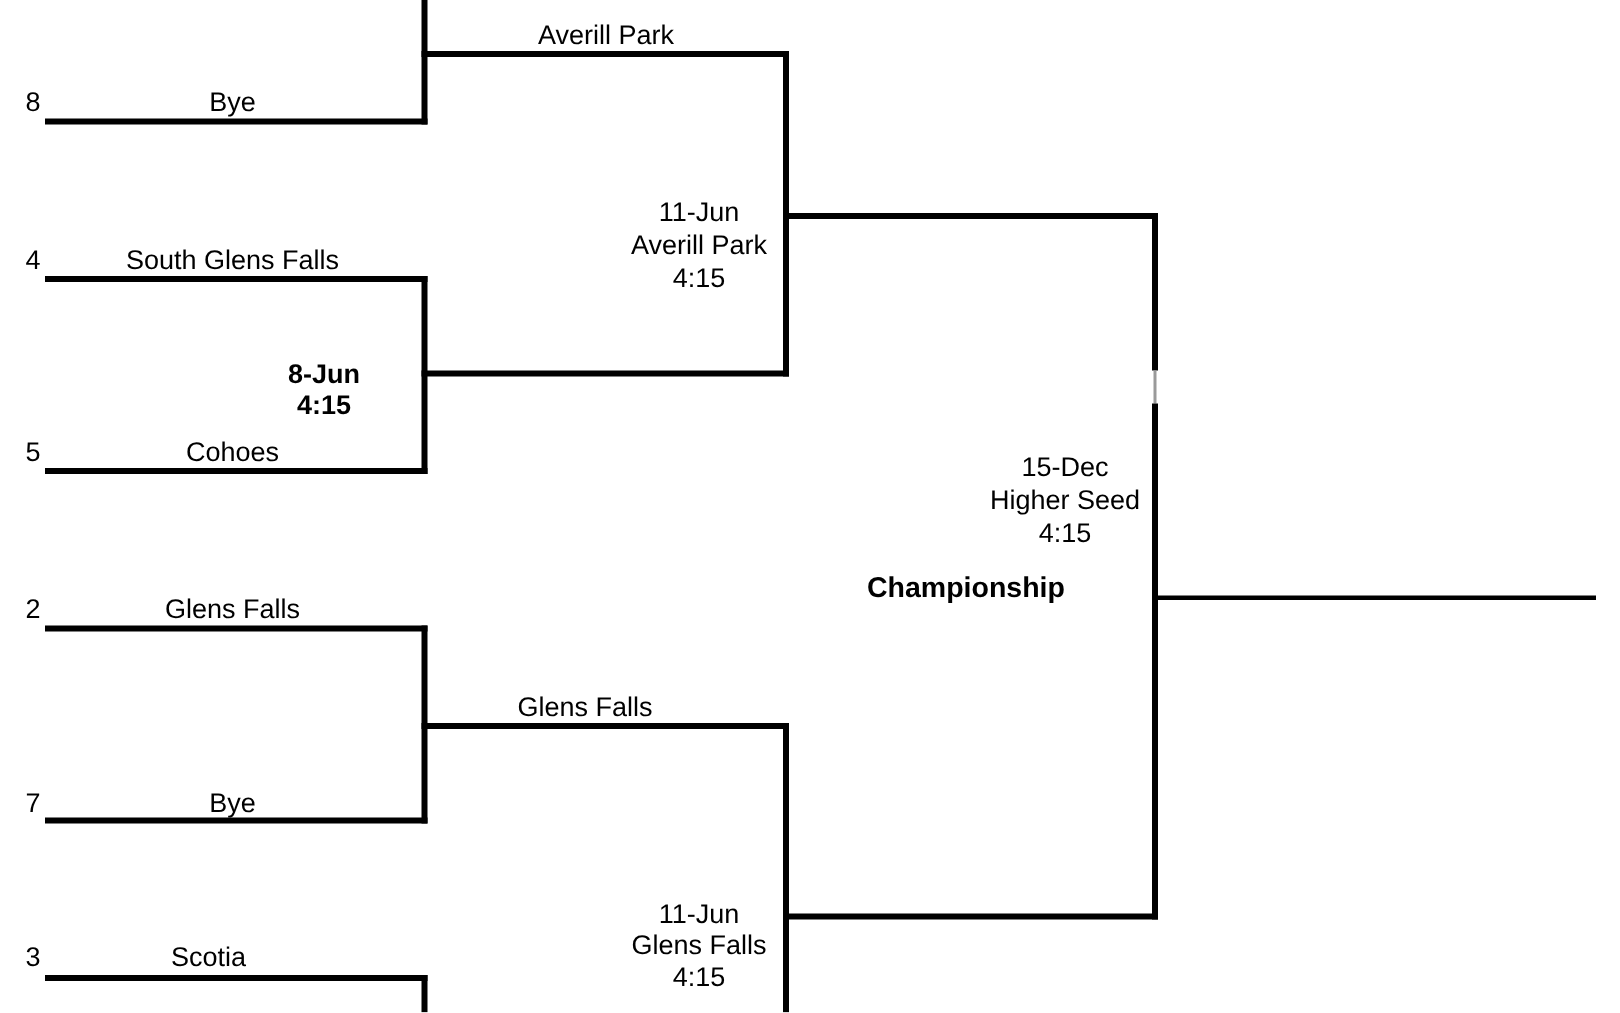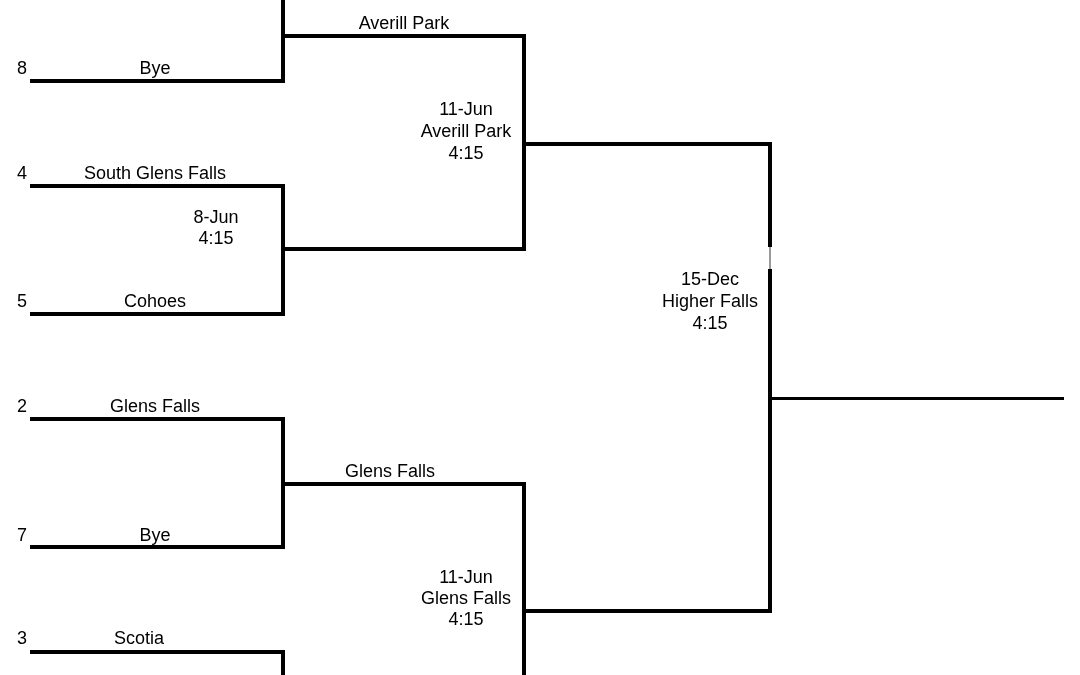--- a/index.html
+++ b/index.html
@@ -36,20 +36,21 @@
     font-size: 18px;
     line-height: 21px;
     text-align: center;
     white-space: nowrap;
   }
   .info {
     position: absolute;
     font-size: 18px;
     text-align: center;
     white-space: nowrap;
+    margin-top: 32px;
   }
   .lh21 { line-height: 21px; }
   .lh22 { line-height: 22px; }
   .champ-title {
     position: absolute;
     font-size: 19px;
     font-weight: bold;
     text-align: center;
     white-space: nowrap;
   }
@@ -93,37 +94,38 @@
   <div class="lbl" style="left:55px; top:58px;  width:200px;">Bye</div>
   <div class="lbl" style="left:55px; top:291px; width:200px;">Cohoes</div>
   <div class="lbl" style="left:55px; top:163px; width:200px;">South Glens Falls</div>
   <div class="lbl" style="left:55px; top:396px; width:200px;">Glens Falls</div>
   <div class="lbl" style="left:55px; top:525px; width:200px;">Bye</div>
   <div class="lbl" style="left:39px; top:628px; width:200px;">Scotia</div>
 
   <div class="lbl" style="left:304px; top:13px;  width:200px;">Averill Park</div>
   <div class="lbl" style="left:290px; top:461px; width:200px;">Glens Falls</div>
 
-  <div class="info lh21" style="left:116px; top:207px; width:200px;">
+  <div class="info lh21" style="left:116px; top:207px; width:200px;font-weight:bold;">
     <div>8-Jun</div>
     <div>4:15</div>
   </div>
 
   <div class="info lh22" style="left:366px; top:98px; width:200px;">
     <div>11-Jun</div>
     <div>Averill Park</div>
     <div>4:15</div>
   </div>
 
   <div class="info lh21" style="left:366px; top:567px; width:200px;">
     <div>11-Jun</div>
     <div>Glens Falls</div>
     <div>4:15</div>
   </div>
 
   <div class="info lh22" style="left:610px; top:268px; width:200px;">
     <div>15-Dec</div>
-    <div>Higher Falls</div>
+    <div>Higher Seed</div>
     <div>4:15</div>
   </div>
 
+  <div class="champ-title" style="left:544px; top:382px; width:200px;">Championship</div>
 
 </div>
 
 </body></html>

